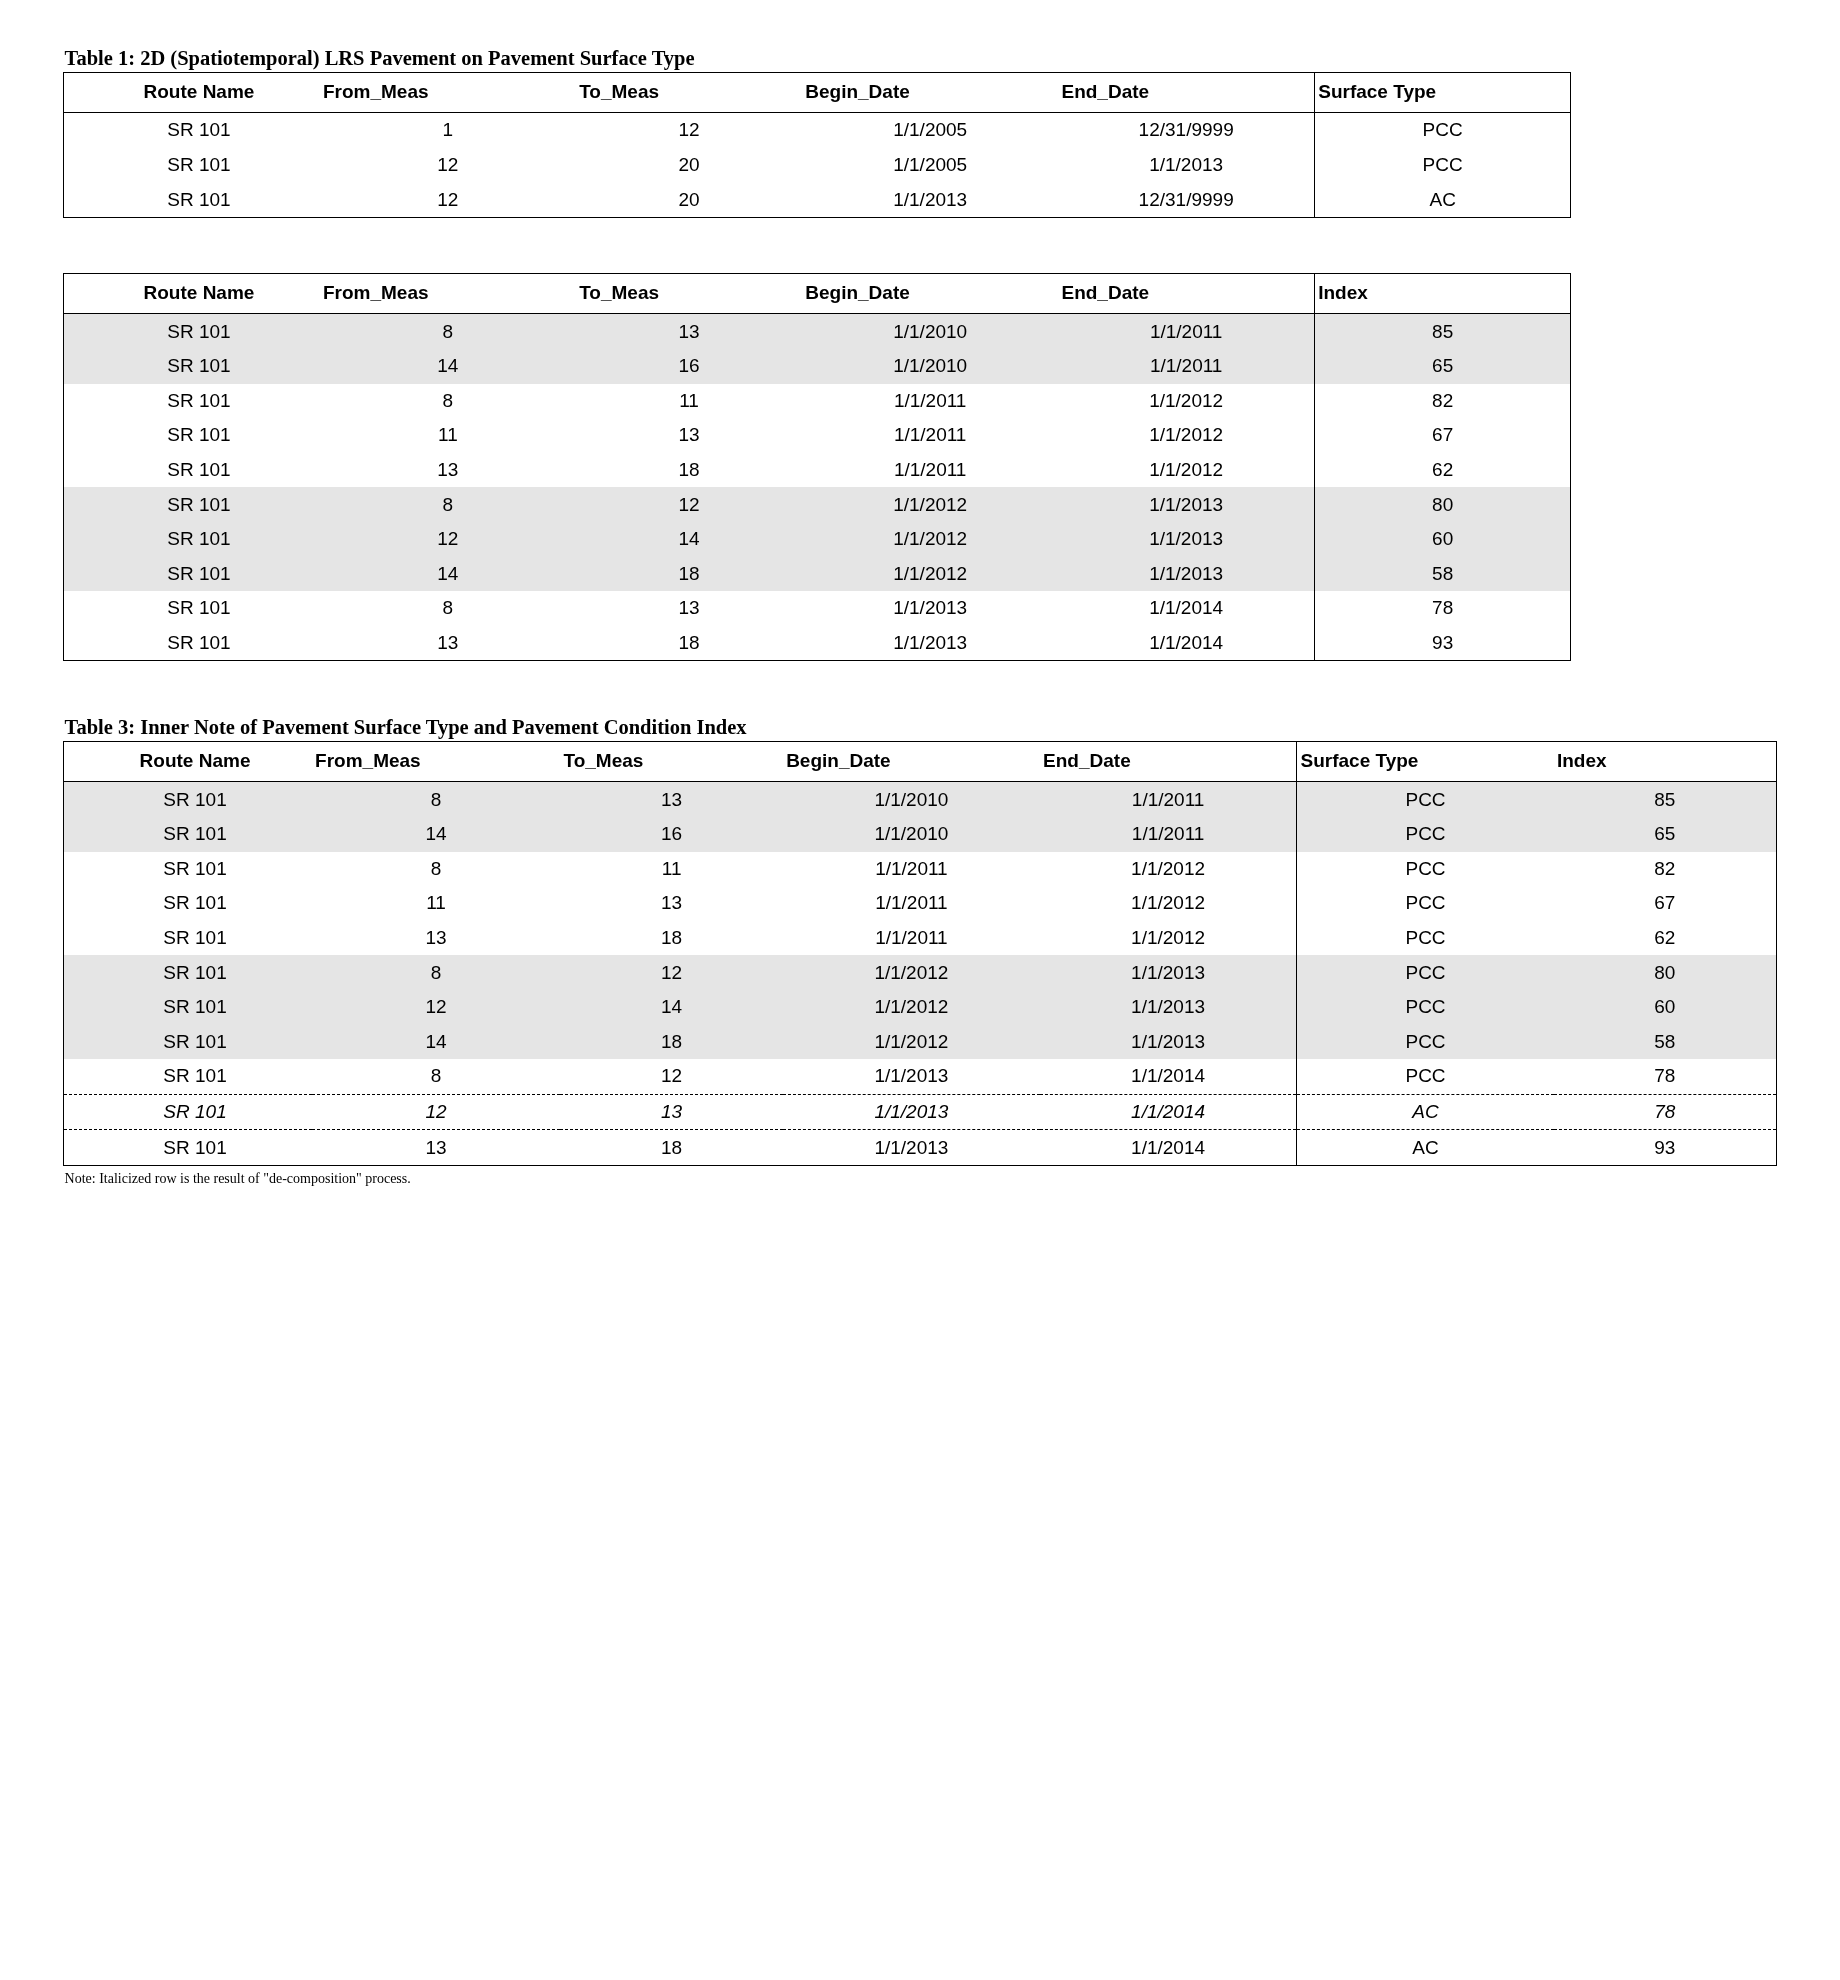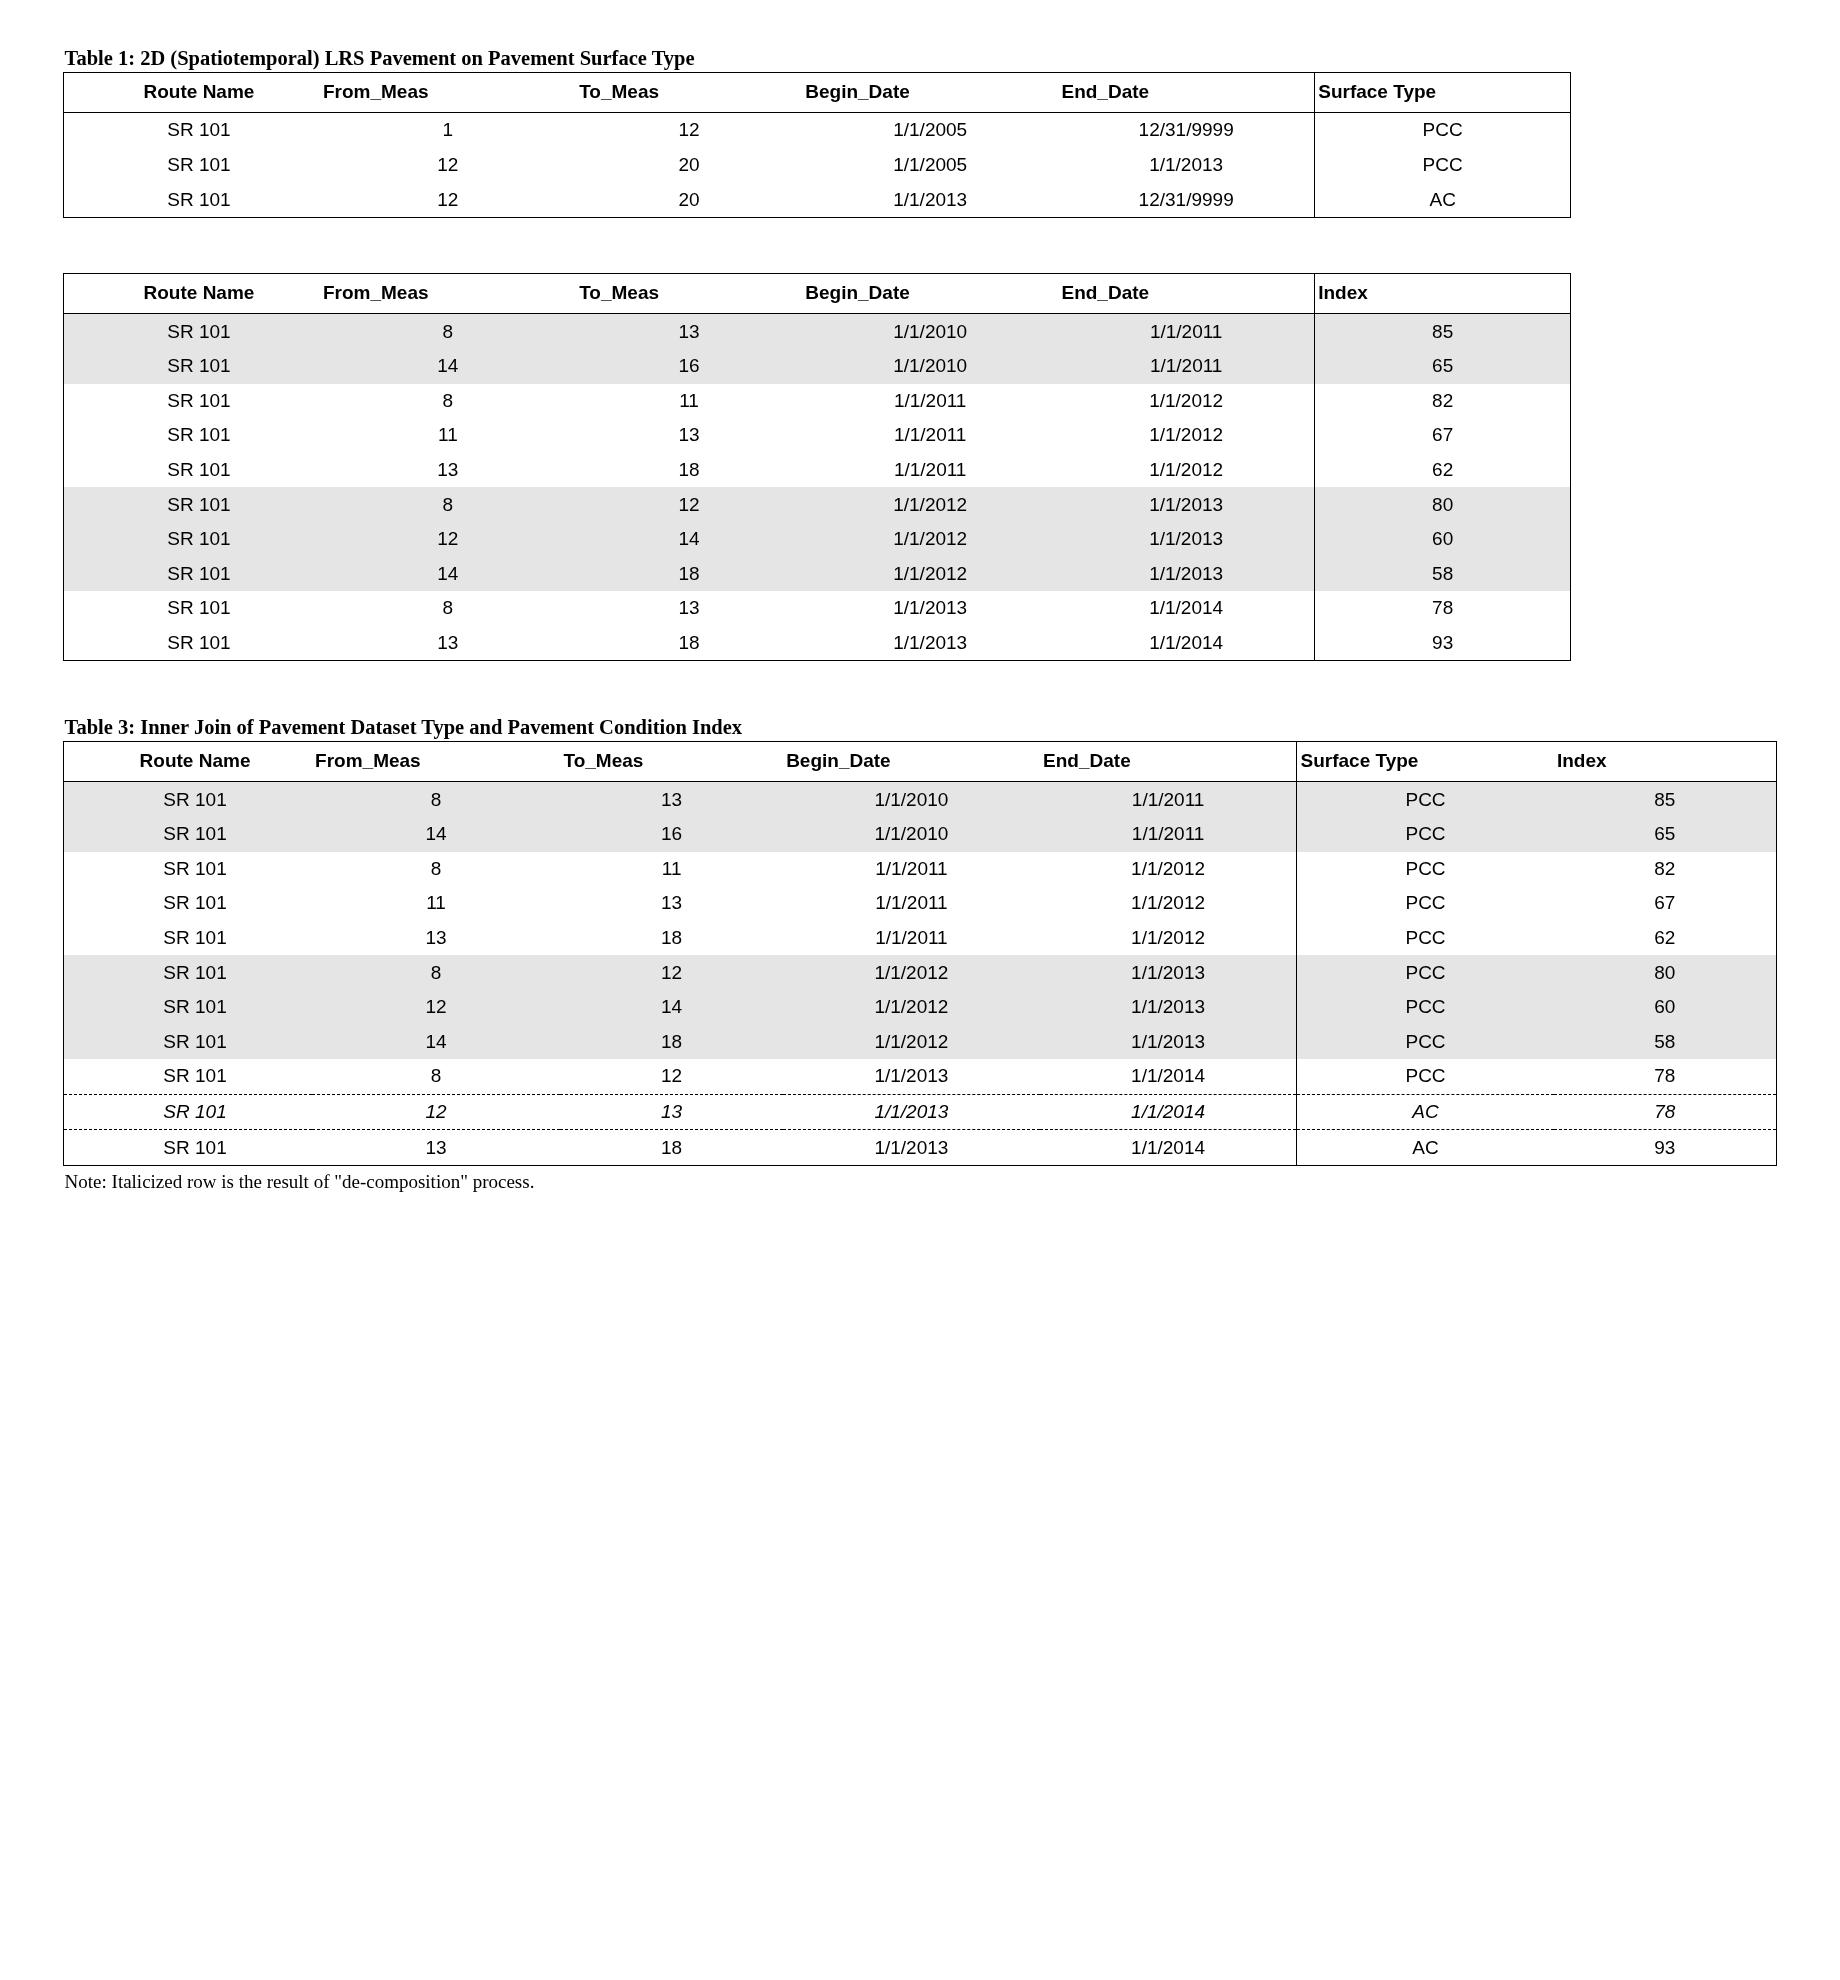--- a/index.html
+++ b/index.html
@@ -52,21 +52,21 @@
     font-style: italic;
   }
   .dashed-top td {
     border-top: 1.6px dashed #000;
   }
   .dashed-bottom td {
     border-bottom: 1.6px dashed #000;
   }
   .note {
     font-family: "Times New Roman", Times, serif;
-    font-size: 19px;
+    font-size: 14px;
     margin-top: 4.7px;
     padding-left: 1.6px;
   }
   th.route, td.route { text-align: center; padding-left: 17.4px; }
 </style>
 </head>
 <body>
 
 <div class="table-block">
   <div class="caption">Table 1:  2D (Spatiotemporal) LRS Pavement on Pavement Surface Type</div>
@@ -217,21 +217,21 @@
           <td>18</td>
           <td>1/1/2013</td>
           <td>1/1/2014</td>
           <td class="sep-left">93</td>
         </tr>
       </tbody>
   </table>
 </div>
 
 <div class="table-block" style="margin-bottom:4.7px;">
-  <div class="caption">Table 3:  Inner Join of Pavement Dataset Type and Pavement Condition Index</div>
+  <div class="caption">Table 3:  Inner Note of Pavement Surface Type and Pavement Condition Index</div>
   <table class="outer-border" style="width:100%;">
     <colgroup>
       <col style="width:14.5%">
         <col style="width:14.5%">
         <col style="width:13%">
       <col style="width:15%">
         <col style="width:15%">
         <col style="width:15%">
         <col style="width:13%">
     </colgroup>

